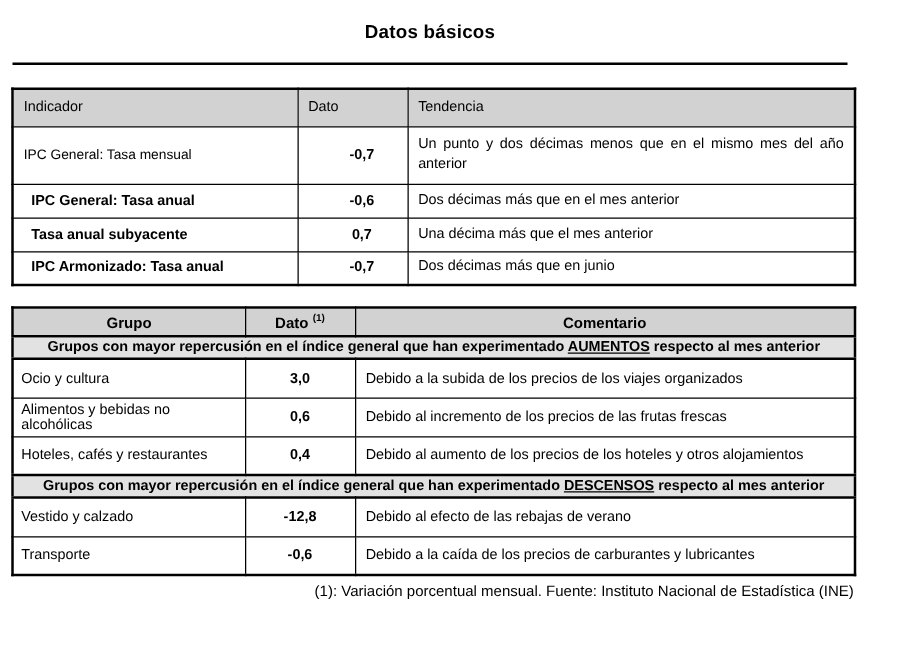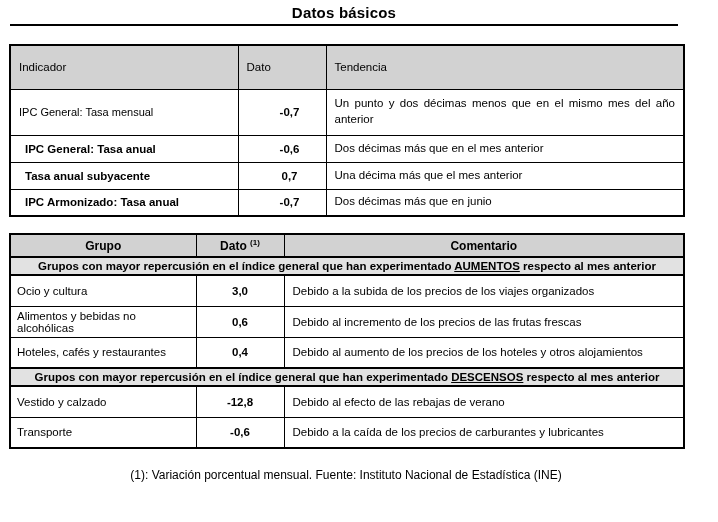--- a/index.html
+++ b/index.html
@@ -17,21 +17,21 @@
     overflow: hidden;
     background: #ffffff;
   }
   
   .title-block {
     margin: 0 40px 0 10px;           
     border-bottom: 2px solid var(--border, #000);
     padding-bottom: 3px;
   }
   .page-title {
-    margin: 0;
+    margin: 13px;
     font-size: 15px;
     font-weight: bold;
     text-align: center;
     letter-spacing: 0.2px;
   }
   
   table {
     border-collapse: collapse;
     table-layout: fixed;
     margin-left: 9px;
@@ -46,21 +46,21 @@
   
   .t-indicators { margin-top: 18px; }
   .t-indicators col.c1 { width: 228px; }
   .t-indicators col.c2 { width: 88px; }
   .t-indicators col.c3 { width: 358px; }
   .t-indicators th {
     background: var(--header-bg, #d2d2d2);
     font-weight: normal;
     text-align: left;
     font-size: 11.5px;
-    height: 44px;
+    height: 30px;
     padding: 0 8px;
   }
   .t-indicators td { font-size: 11.5px; padding-left: 16px; }
   .t-indicators td.ind { padding: 0 8px; font-size: 11px; }
   .t-indicators td.ind.b { font-weight: bold; font-size: 11.5px; padding-left: 14px; }
   .t-indicators td.val { text-align: center; font-weight: bold; }
   .t-indicators td.trend { padding: 2px 8px; line-height: 1.35; }
   .t-indicators td.trend.justify { text-align: justify; text-align-last: left; }
   .t-indicators tr.r1 td { height: 46px; }
   .t-indicators tr.rn td { height: 27px; }
@@ -90,22 +90,22 @@
   }
   .t-groups tr.section .kw { text-decoration: underline; }
   .t-groups tr.data td { height: 31px; font-size: 11.5px; }
   .t-groups td.grp { padding: 0 6px; }
   .t-groups td.val { text-align: center; font-weight: bold; }
   .t-groups td.cmt { padding: 0 8px; }
   
   .footnote {
     width: 674px;
     margin-left: 9px;
-    margin-top: 19px;
-    text-align: center;
+    margin-top: 5px;
+    text-align: right;
     font-size: 12px;
   }
 </style>
 </head>
 <body>
 
 <div class="page">
 
   <div class="title-block">
     <h1 class="page-title">Datos básicos</h1>

